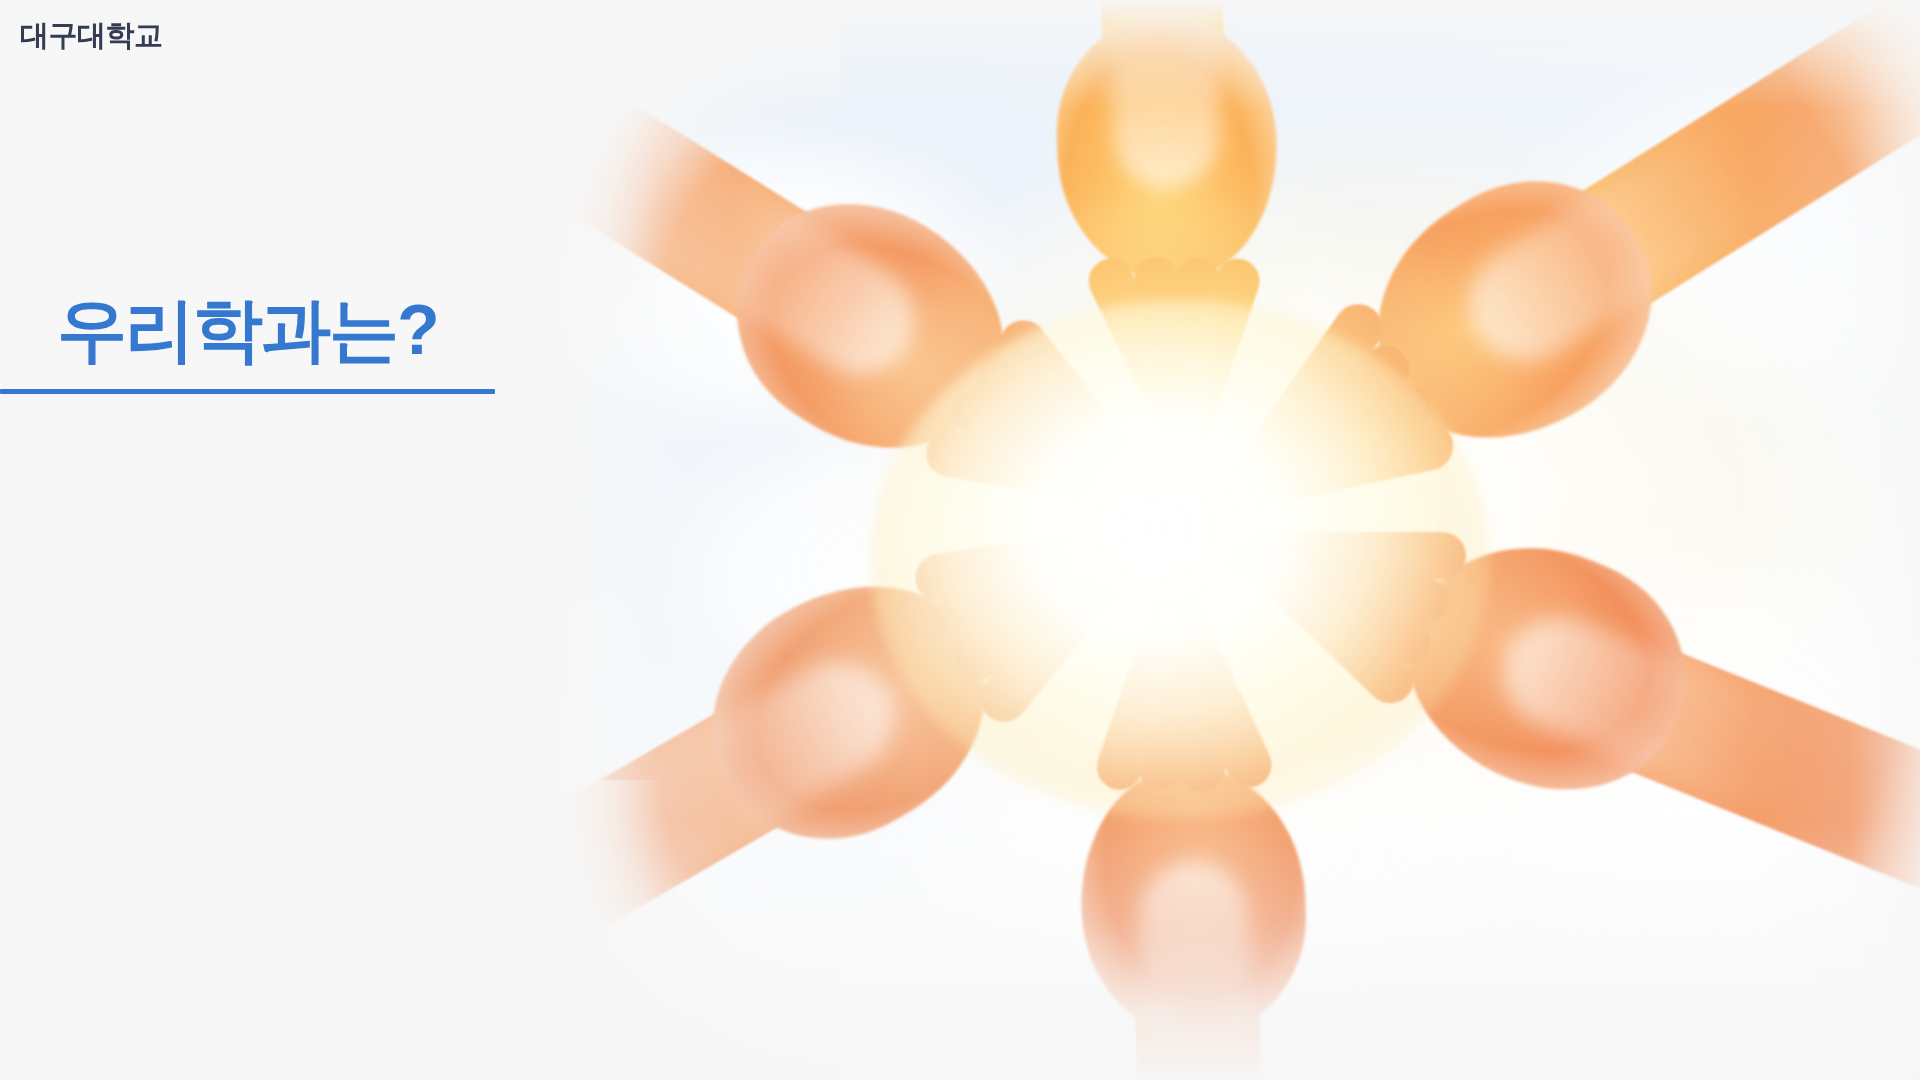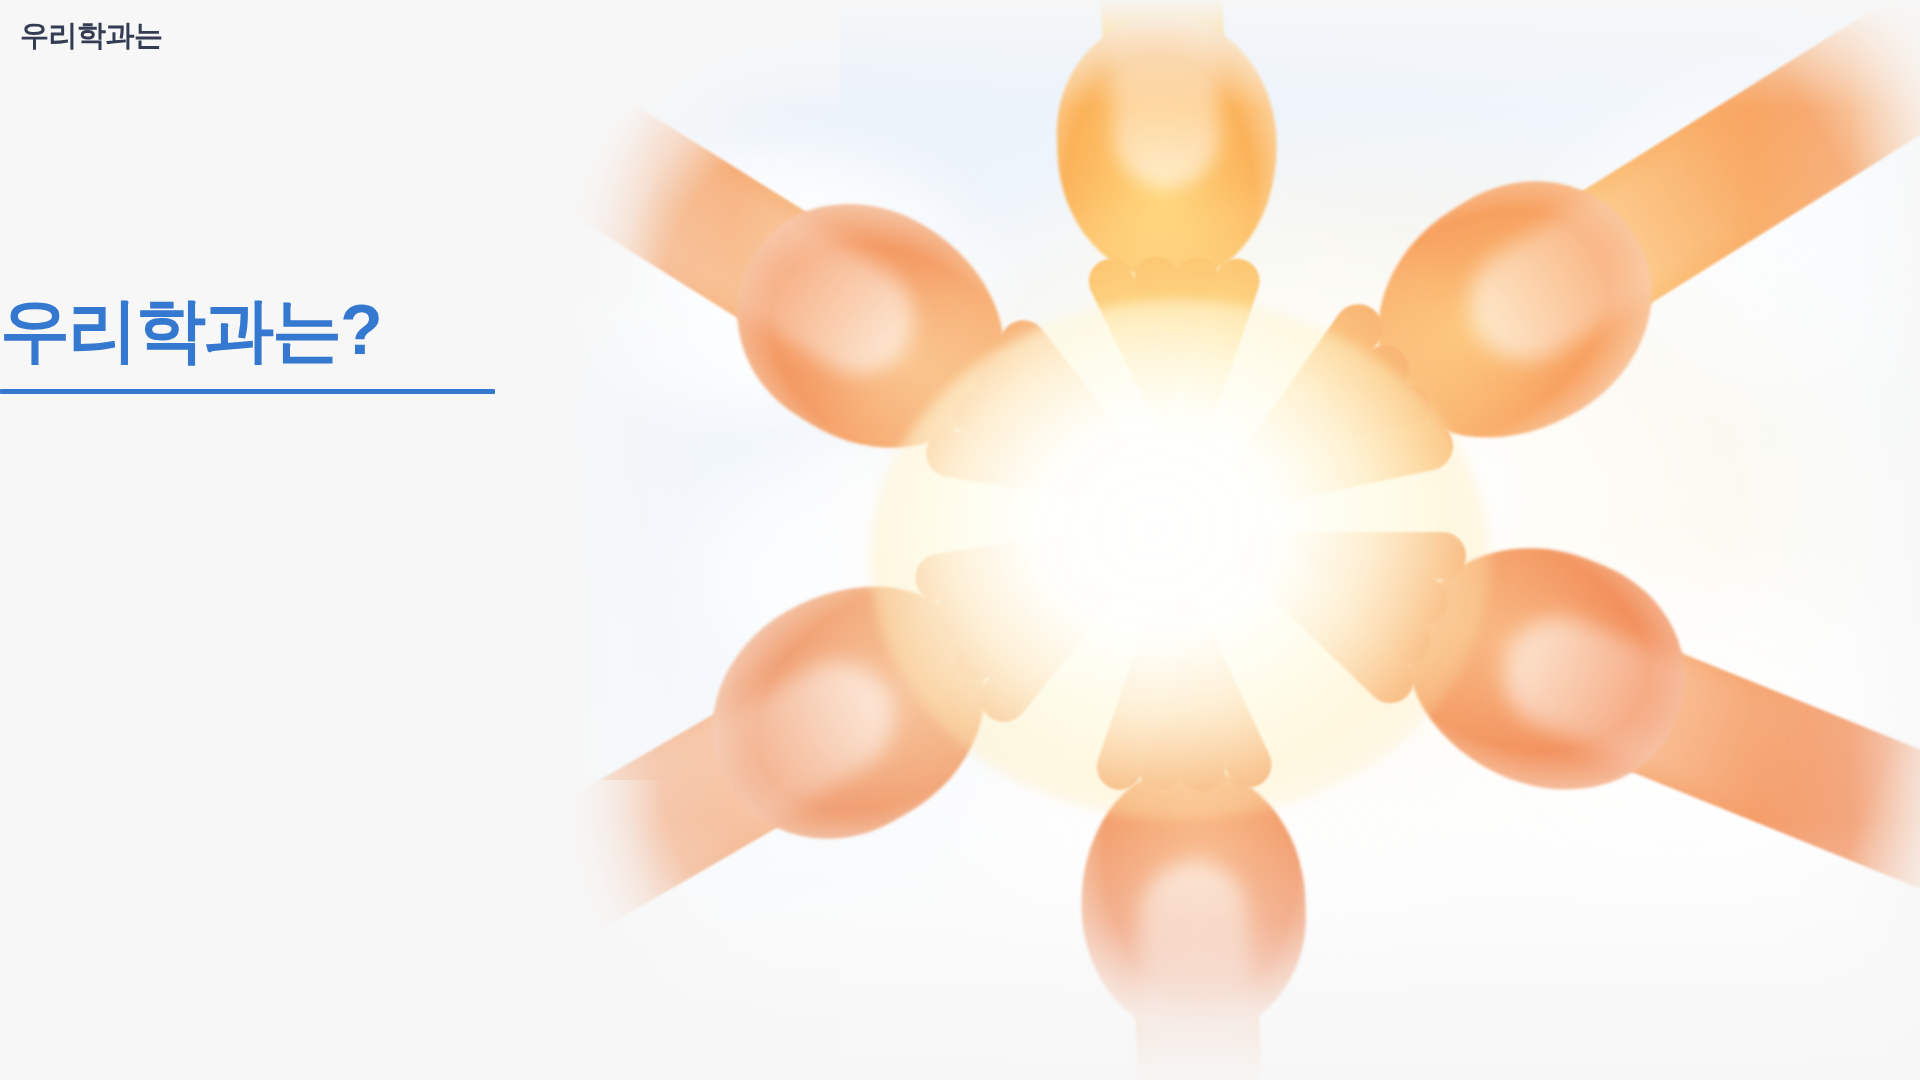--- a/index.html
+++ b/index.html
@@ -266,20 +266,21 @@
   }
 
   .question-title {
     margin: 47px 0 0 0;
     font-size: 70px;
     line-height: 1.06;
     font-weight: 700;
     letter-spacing: -2px;
     color: #3578d0;
     white-space: nowrap;
+    text-align: center;
   }
 
   .rule {
     margin-top: 22px;
     width: 495px;
     height: 5px;
     background: #3578d0;
     border-radius: 1px;
   }
 </style>
@@ -369,21 +370,21 @@
 
       <div class="sun-core"></div>
       <div class="warm-wash"></div>
     </div>
 
     <div class="photo-fade"></div>
     <div class="photo-corner tl"></div>
     <div class="photo-corner bl"></div>
   </div>
 
-  <div class="logo">우리학과는</div>
+  <div class="logo">대구대학교</div>
 
   <div class="headings">
 
     <div class="question-title">우리학과는?</div>
 
     <div class="rule"></div>
   </div>
 
 </div>
 

